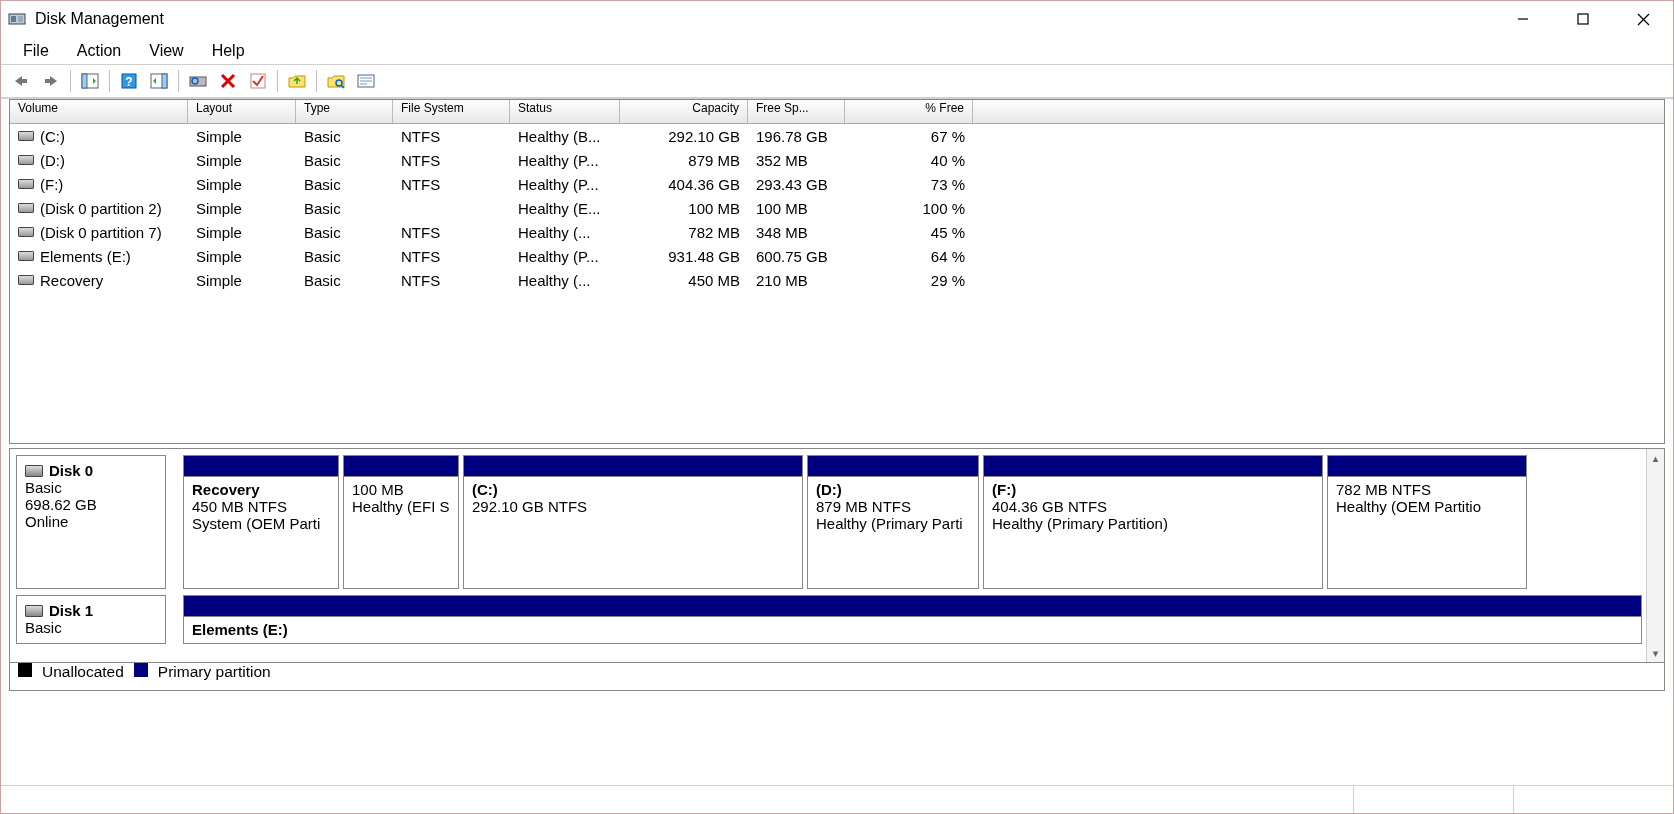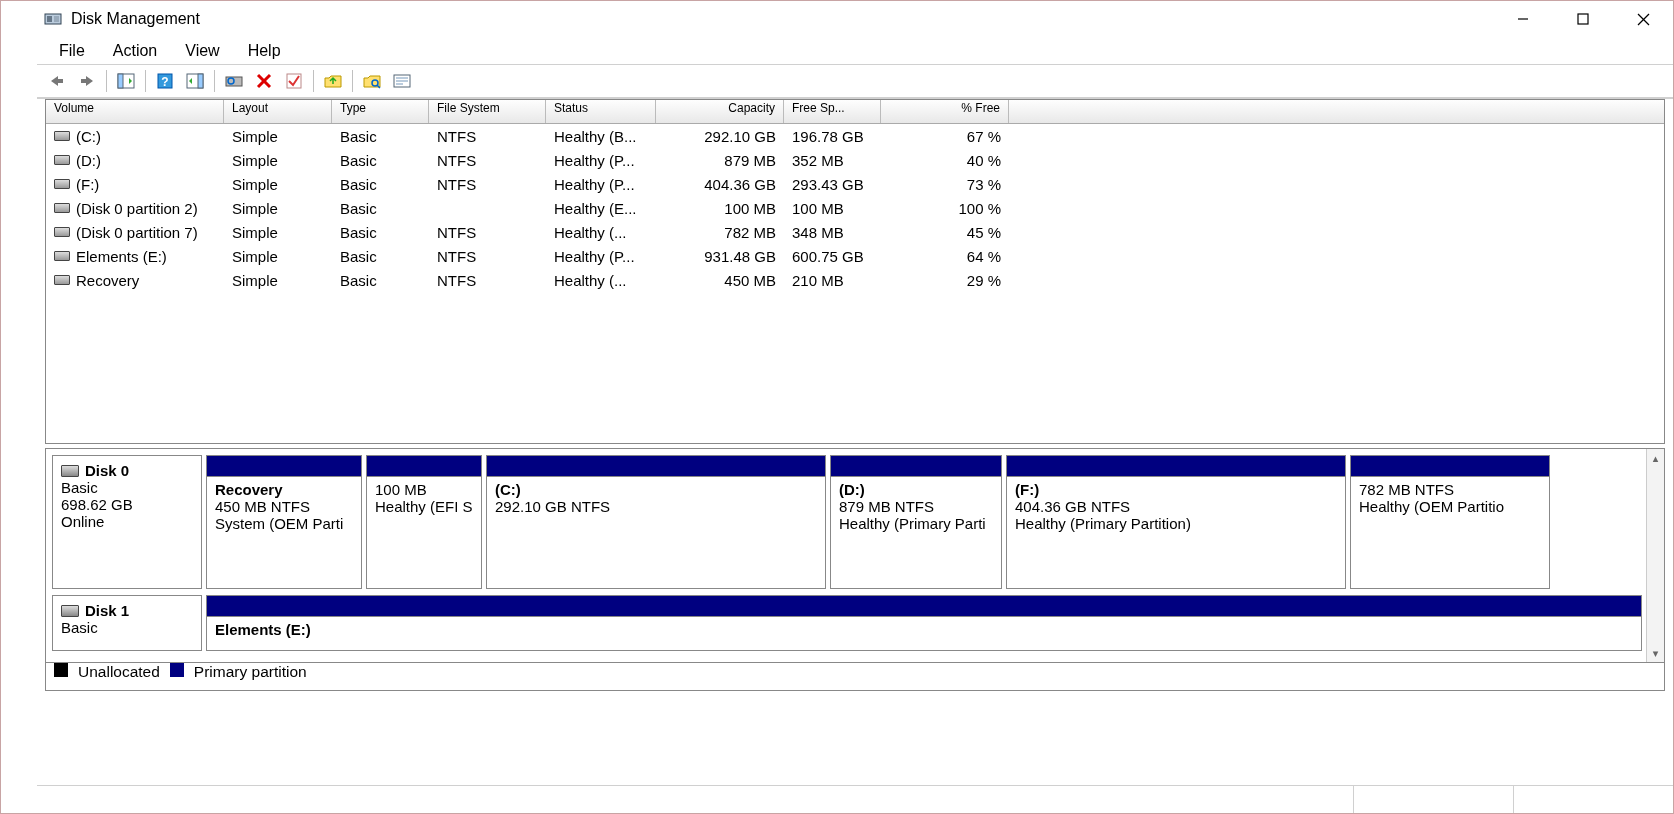--- a/index.html
+++ b/index.html
@@ -12,21 +12,20 @@
     user-select: none;
     overflow: hidden;
   }
   .window {
     width: 1674px;
     height: 814px;
     border: 1px solid #c8a4a4;
     display: flex;
     flex-direction: column;
     background: #fff;
-    padding-left: 36px;
   }
   
   .titlebar {
     height: 36px;
     display: flex;
     align-items: center;
     padding-left: 6px;
   }
   .titlebar .app-icon {
     width: 20px; height: 20px; margin-right: 8px;
@@ -116,22 +115,22 @@
     display:flex;flex-direction:column;
     gap:6px;
     padding:6px 4px 0 6px;
   }
   .vscroll{
     width:18px;background:#f3f3f3;border-left:1px solid #ccc;
     display:flex;flex-direction:column;justify-content:space-between;align-items:center;
     font-size:11px;color:#666;
   }
   .vbtn{width:100%;height:18px;display:flex;align-items:center;justify-content:center;background:#f3f3f3;}
-  .disk-row{display:flex;height:134px;gap:4px;}
-  .disk-row.short{height:56px;}
+  .disk-row{display:flex;height:134px;gap:17px;}
+  .disk-row.short{height:49px;}
   .disk-info{
     width:150px;border:1px solid #888;padding:6px 8px;
     background:#fff;
     font-size:15px;
   }
   .disk-info .hdr{display:flex;align-items:center;gap:6px;font-weight:bold;}
   .disk-icon{
     width:18px;height:12px;border:1px solid #444;background:linear-gradient(#ddd,#888);border-radius:1px;
   }
   .parts{flex:1;display:flex;gap:4px;}

